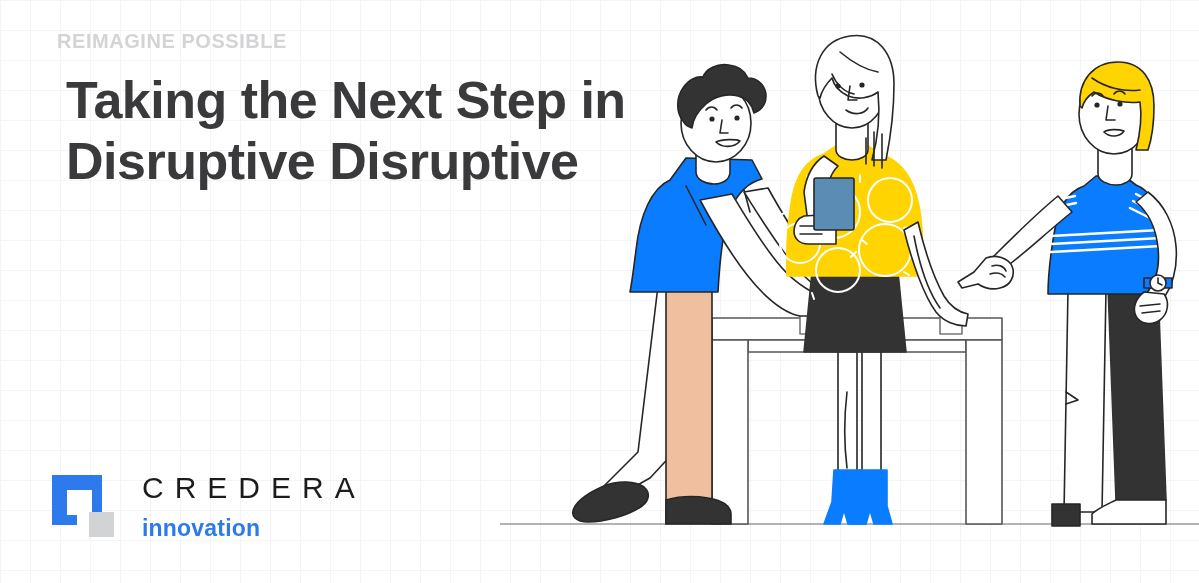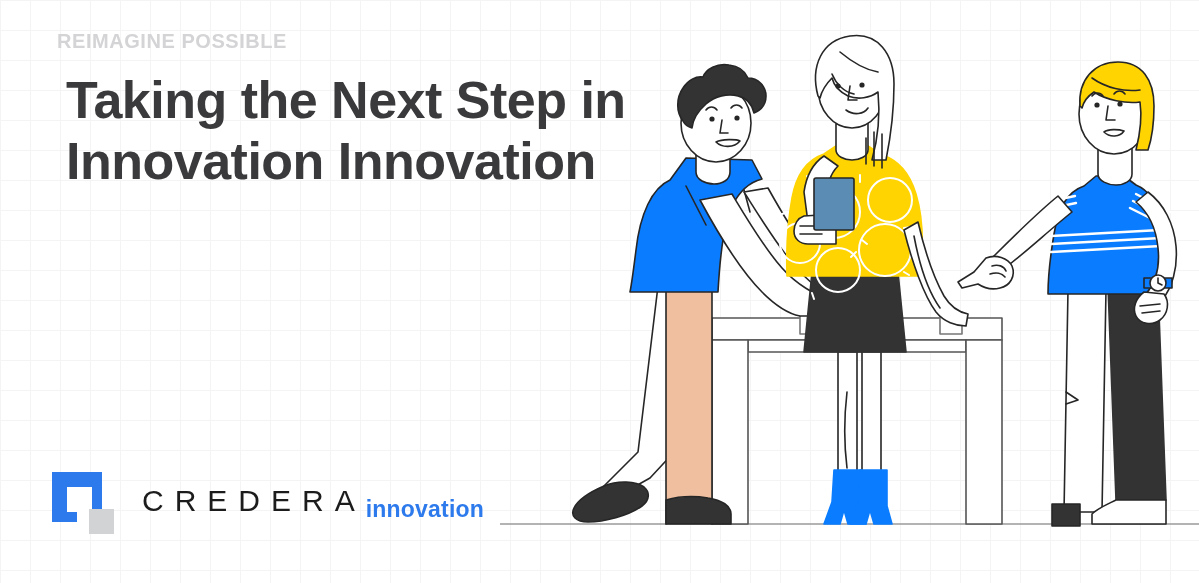--- a/index.html
+++ b/index.html
@@ -85,20 +85,21 @@
   }
   .logo-mark .sq-gray {
     position: absolute;
     left: 37px; top: 37px;
     width: 25px; height: 25px;
     background: #d2d3d5;
   }
   .logo-text {
     margin-left: 28px;
     display: flex;
+    flex-direction: column;
     justify-content: center;
   }
   .logo-word {
     font-size: 30px;
     font-weight: 400;
     letter-spacing: 11px;
     color: #1c1c1c;
     line-height: 1.05;
   }
   .logo-sub {
@@ -122,21 +123,21 @@
 </style>
 </head>
 <body>
 
 <div class="banner">
 
   <div class="text-block">
     <p class="eyebrow">REIMAGINE POSSIBLE</p>
     <h1 class="headline">
       <span class="hl-line">Taking the Next Step in</span>
-      <span class="hl-line">Innovation Innovation</span>
+      <span class="hl-line">Disruptive Disruptive</span>
     </h1>
   </div>
 
   <div class="logo">
     <div class="logo-mark">
       <span class="sq-blue"></span>
       <span class="sq-notch"></span>
       <span class="sq-cut"></span>
       <span class="sq-gray"></span>
     </div>

